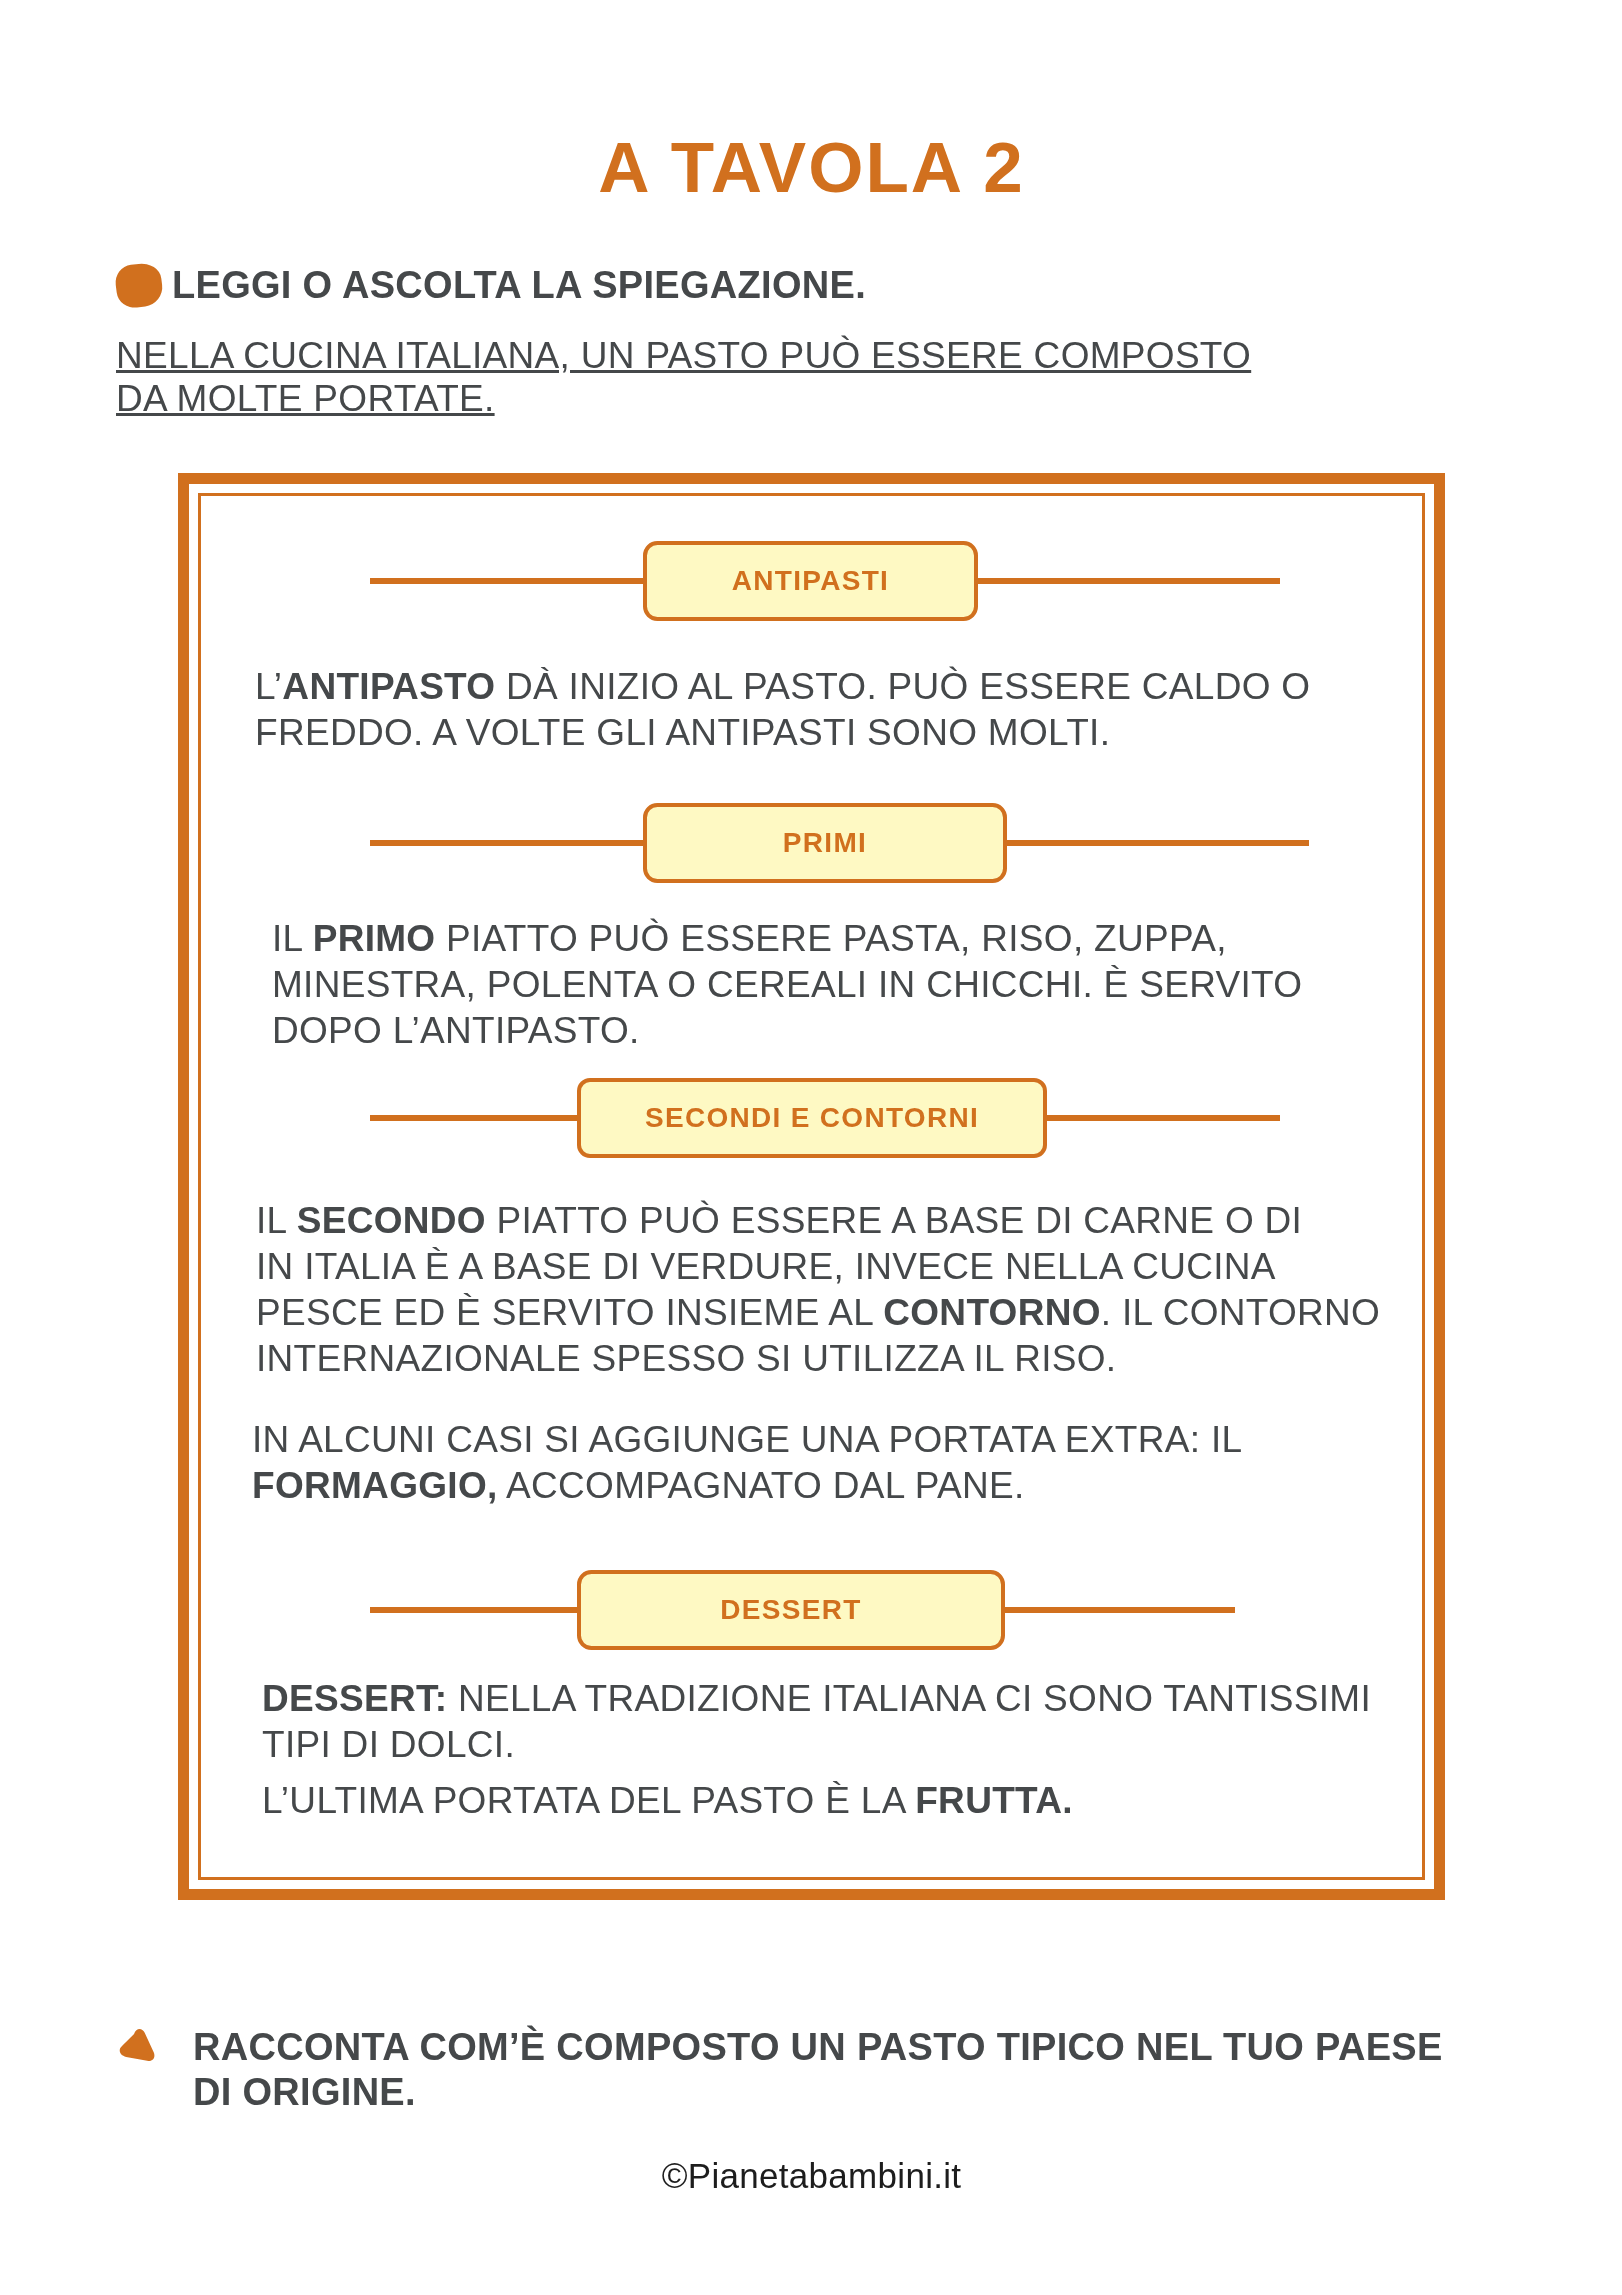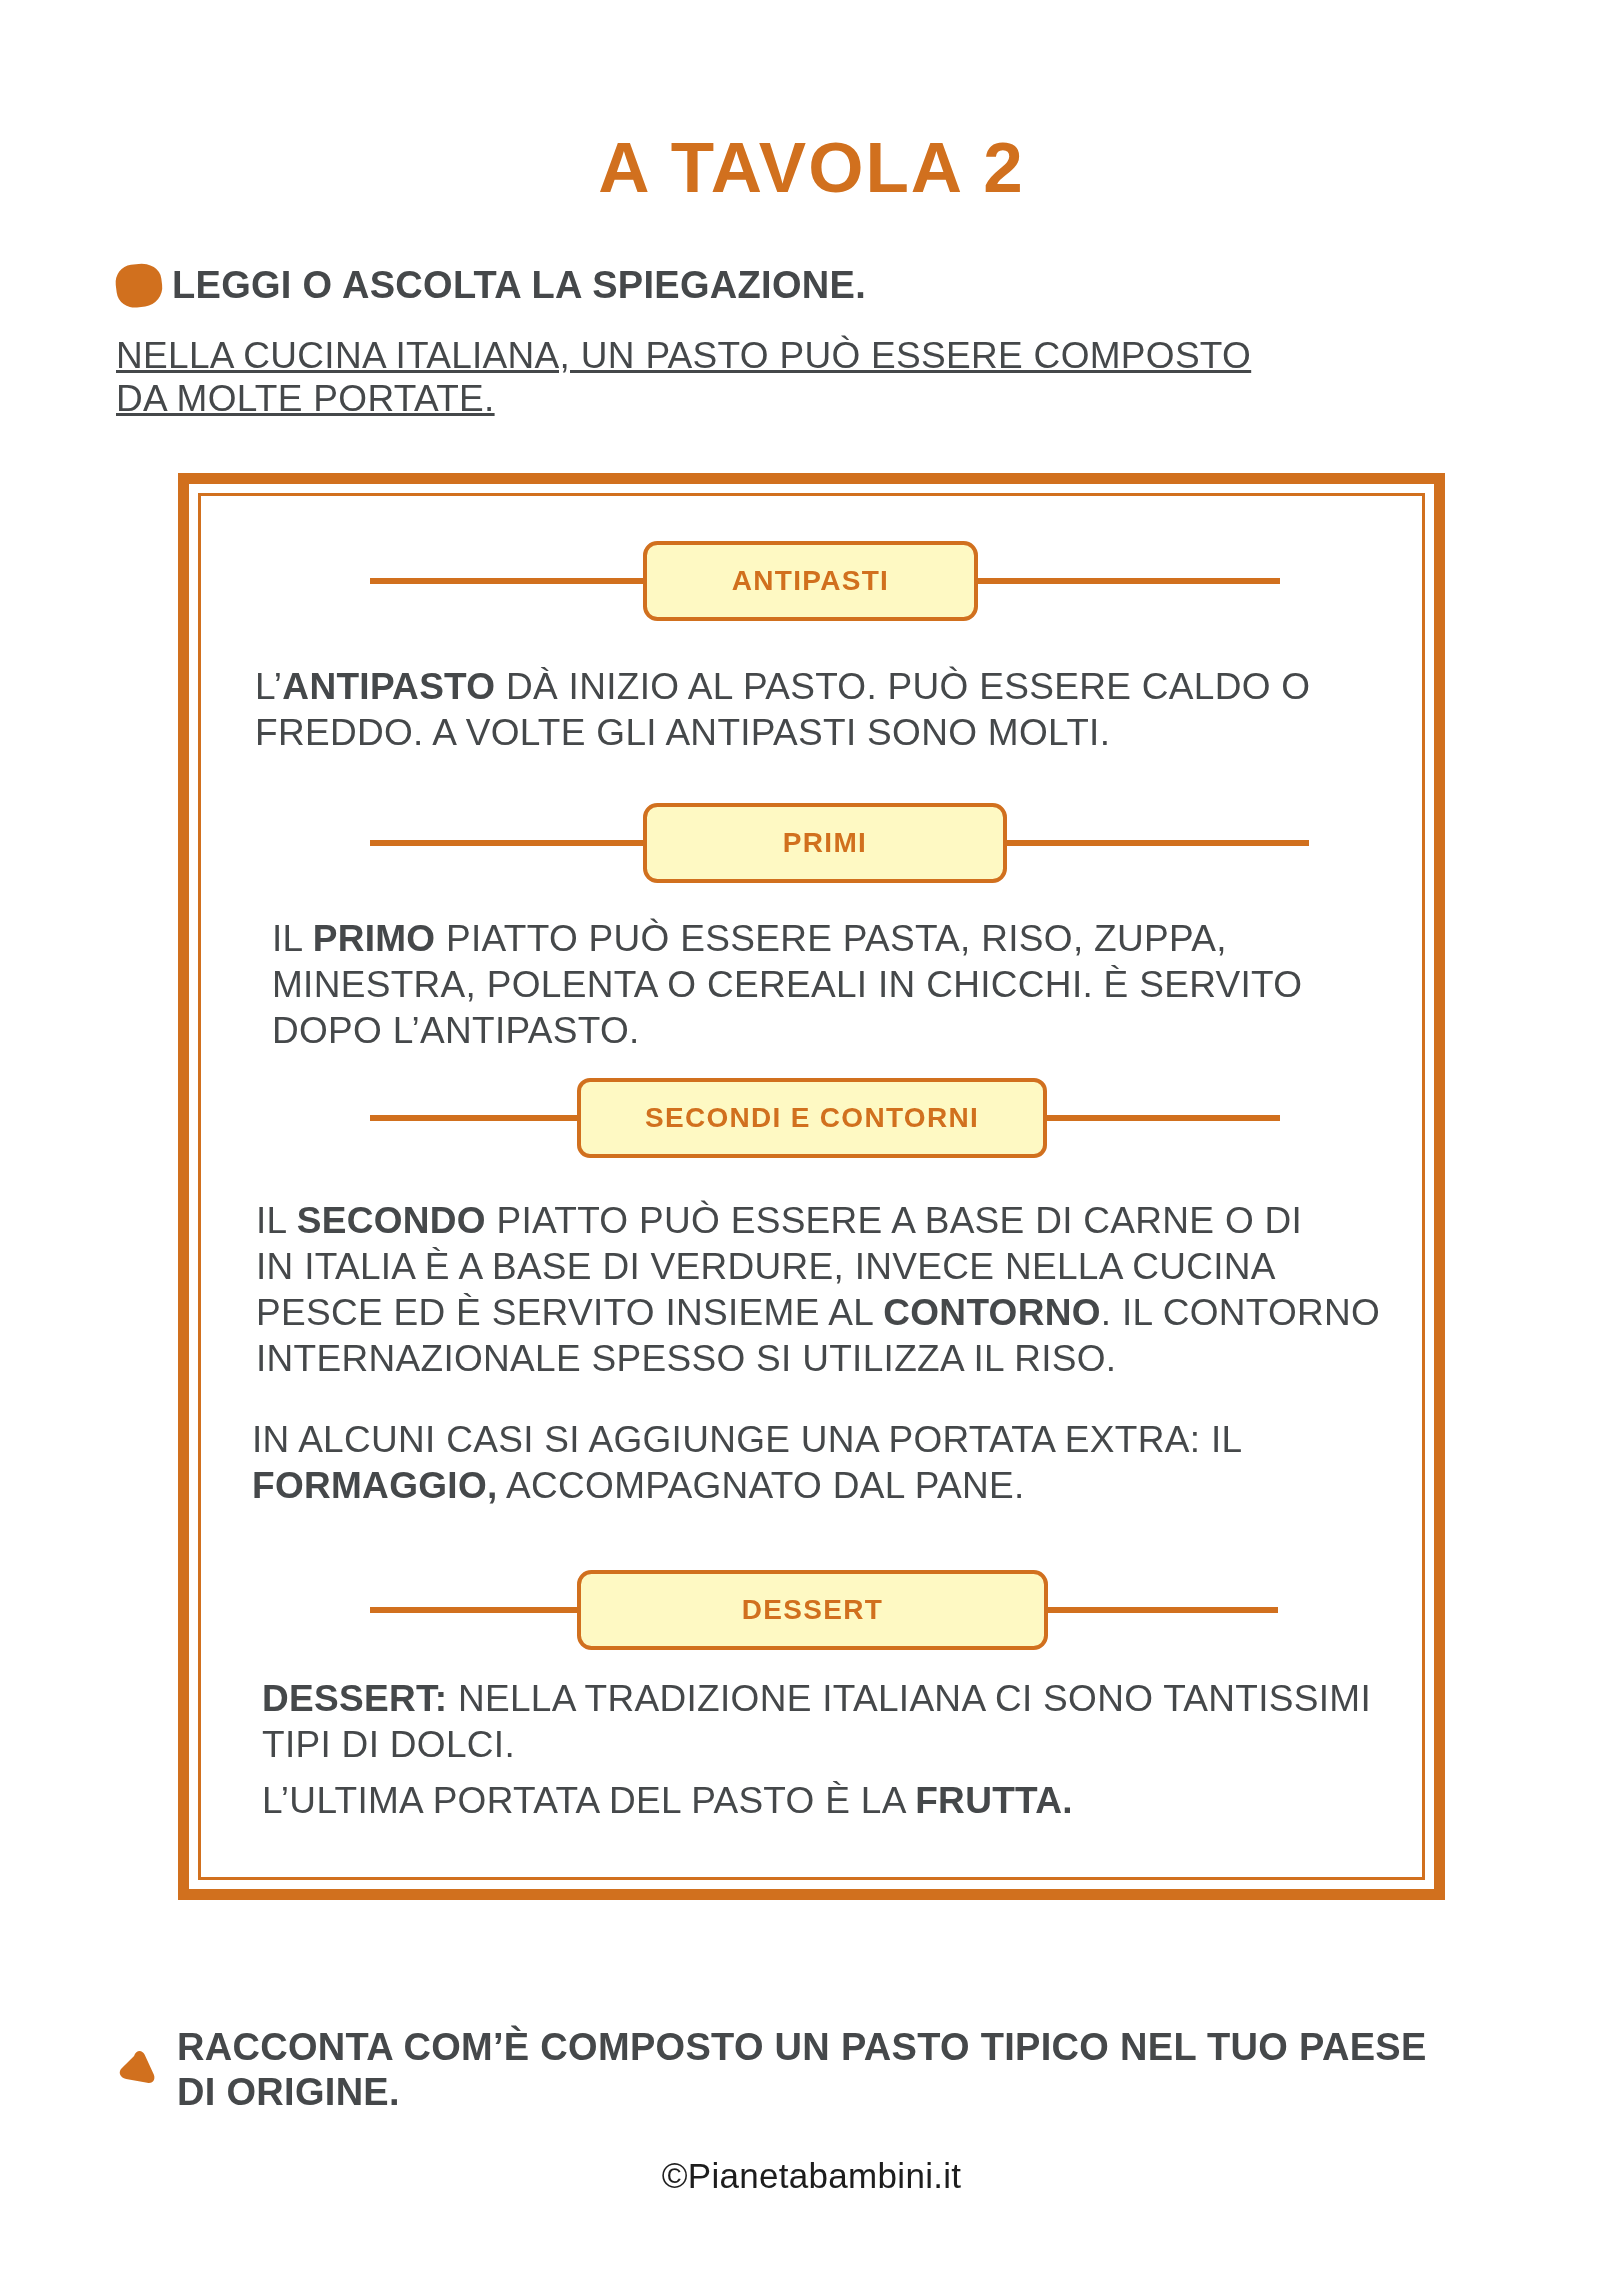--- a/index.html
+++ b/index.html
@@ -63,39 +63,39 @@
     box-sizing:border-box;height:80px;flex:0 0 auto;
     border:4.6px solid var(--accent,#D1701E);border-radius:14.4px;
     background:#fef9c3;
     display:flex;align-items:center;justify-content:center;
     font-size:28px;font-weight:700;letter-spacing:1.3px;
     color:var(--accent,#D1701E);white-space:nowrap;
   }
   .row-1{top:541px;}  .row-1 .lw{width:273px;} .row-1 .lr-box{width:335px;} .row-1 .rw{width:302px;}
   .row-2{top:803px;} .row-2 .lw{width:273px;} .row-2 .lr-box{width:364px;} .row-2 .rw{width:302px;}
   .row-3{top:1078px;} .row-3 .lw{width:207px;} .row-3 .lr-box{width:470px;border-radius:13px;} .row-3 .rw{width:233px;}
-  .row-4{top:1570px;} .row-4 .lw{width:207px;} .row-4 .lr-box{width:471px;} .row-4 .rw{width:230px;}
+  .row-4{top:1570px;} .row-4 .lw{width:207px;} .row-4 .lr-box{width:428px;} .row-4 .rw{width:230px;}
 
   
   .para{
     position:absolute;
     font-size:37px;line-height:46px;letter-spacing:0.3px;white-space:nowrap;
   }
   .para .b{font-weight:700;}
   .p1{left:255px;top:664px;}
   .p2{left:272px;top:916px;}
   .p3{left:256px;top:1198px;}
   .p4{left:252px;top:1417px;}
   .p5{left:262px;top:1676px;}
   .p6{left:262px;top:1778px;}
 
   
   .instr-bottom{
     position:absolute;left:115px;top:2025px;
-    display:flex;align-items:center;gap:16px;
+    display:flex;align-items:flex-start;gap:32px;
   }
   .blob-triangle{width:46px;height:46px;flex:0 0 auto;margin-top:1.3px;}
   .blob-triangle path{fill:var(--accent,#D1701E);}
   .instr-bottom .txt{
     font-size:38px;font-weight:700;line-height:45px;letter-spacing:0.3px;white-space:nowrap;
   }
 
   
   .footer{
     position:absolute;top:2155px;left:0;width:100%;

